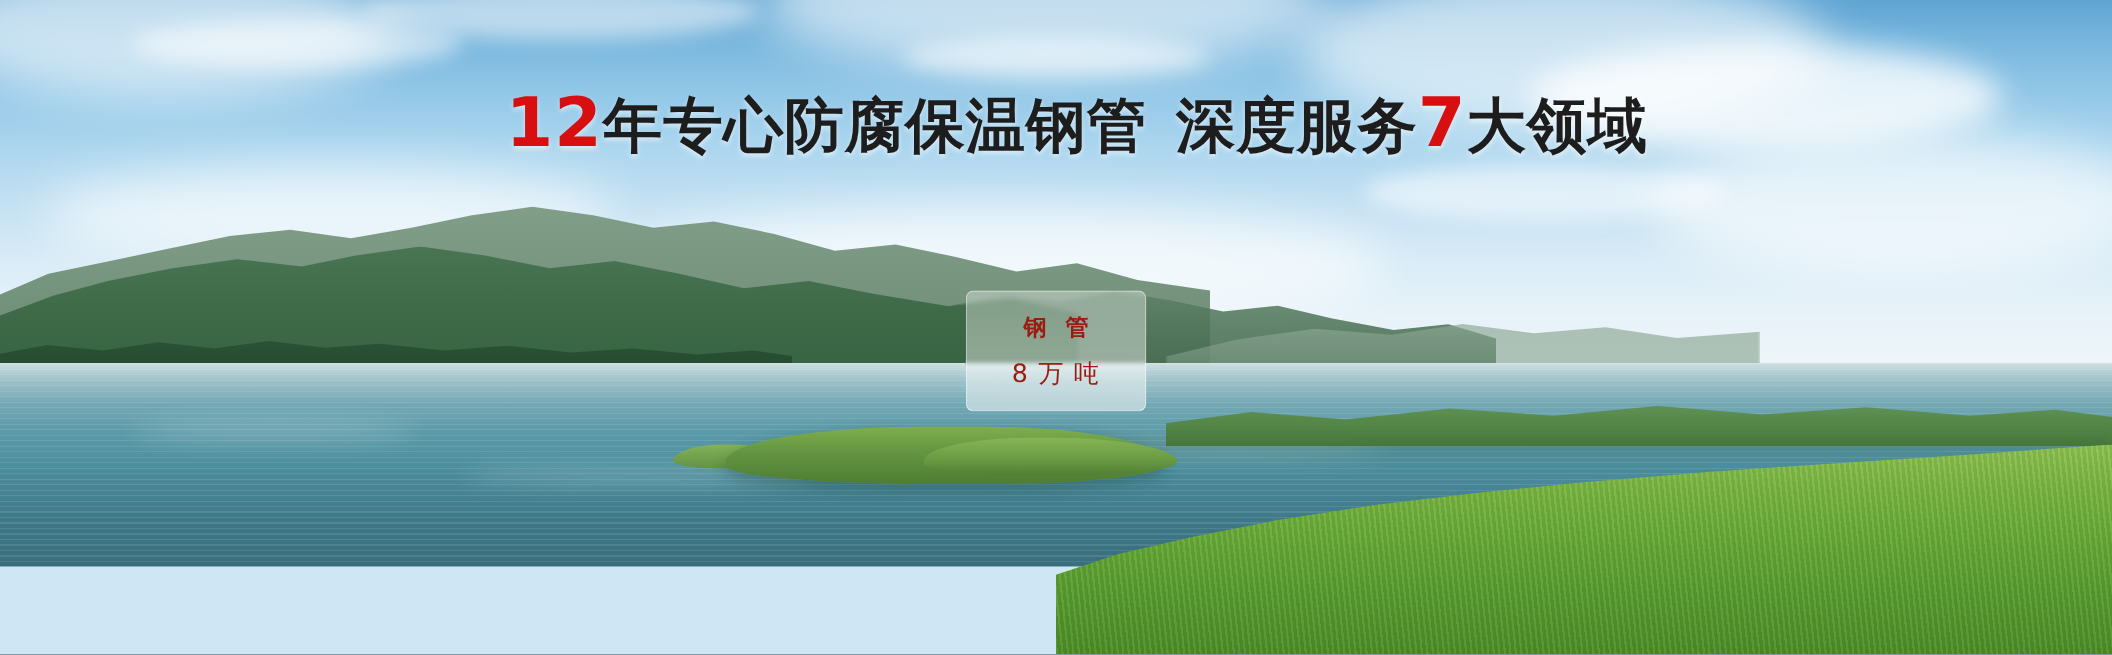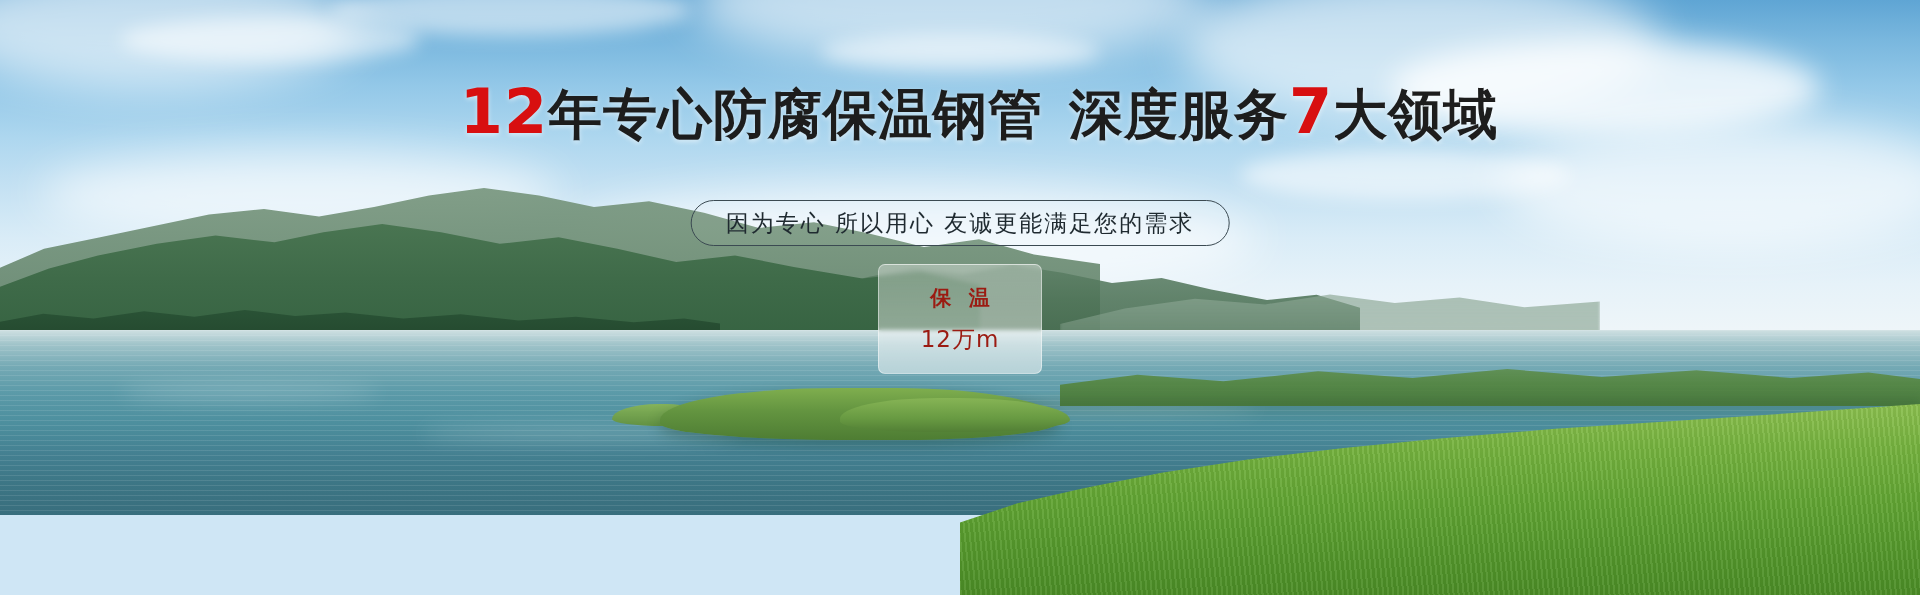--- a/index.html
+++ b/index.html
@@ -274,28 +274,25 @@
 
   <div class="grass-fg">
     <div class="grass-tex"></div>
   </div>
   <div class="bank-left"></div>
 
   <div class="headline">
     <span class="h-red">12</span><span class="h-black">年专心防腐保温钢管</span><span class="h-gap"></span><span class="h-black">深度服务</span><span class="h-red">7</span><span class="h-black">大领域</span>
   </div>
 
-  <div class="pill">
-    <span>因为专心 所以用心  友诚更能满足您的需求</span>
-  </div>
 
   <div class="cards">
 
-
-
     <div class="card">
-      <div class="card-label">保 温</div>
-      <div class="card-value"><span>12万m</span></div>
+      <div class="card-label">钢 管</div>
+      <div class="card-value"><span>8 万 吨</span></div>
     </div>
 
+
+
   </div>
 
 </div>
 
 </body></html>

